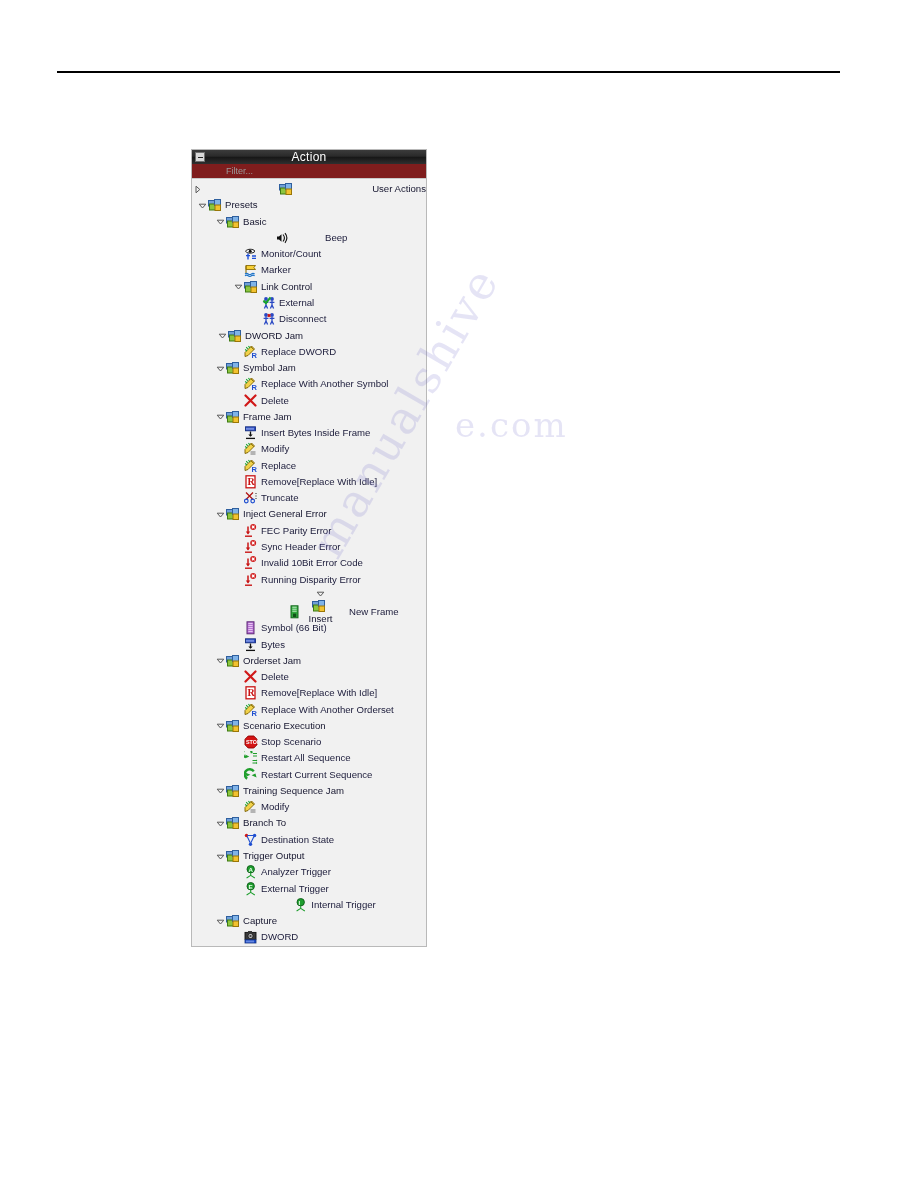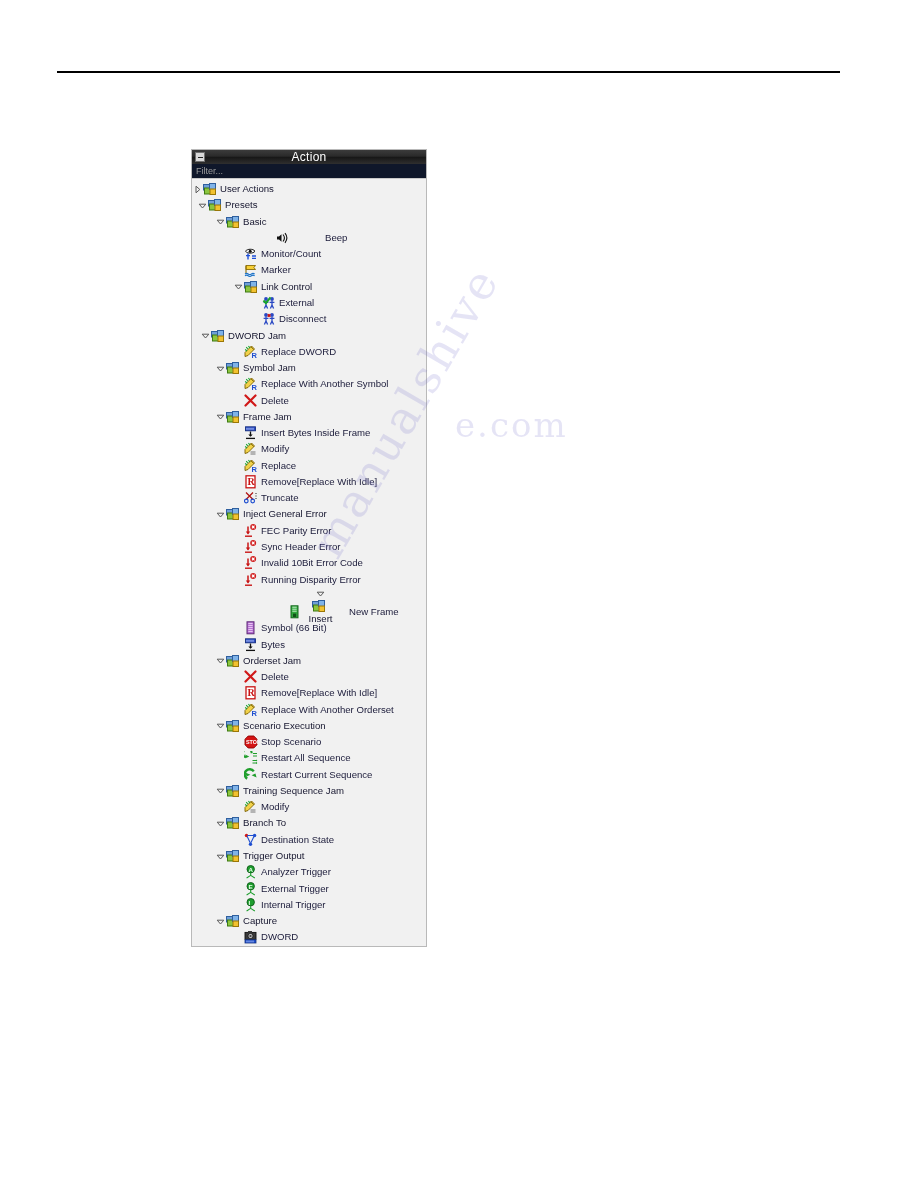--- a/index.html
+++ b/index.html
@@ -99,26 +99,27 @@
   }
   .collapse-btn i {
     display: block;
     width: 5px;
     height: 1px;
     background: #202020;
   }
 
   .filter-row {
     height: 15px;
-    background: #0f172a;
+    background: #7f1d1d;
     border-bottom: 1px solid #c9c9c9;
     display: flex;
     align-items: center;
     padding-left: 4px;
     box-sizing: border-box;
+    justify-content: flex-end;
   }
   .filter-input {
     border: 0;
     outline: 0;
     background: transparent;
     font-family: "Liberation Sans", sans-serif;
     font-size: 9px;
     color: #8e8e8e;
     width: 200px;
     padding: 0;
@@ -179,21 +180,21 @@
         <i></i>
       </div>
     <div class="panel-title">Action</div>
   </div>
 
   <div class="filter-row">
     <input class="filter-input" type="text" placeholder="Filter..." style="">
   </div>
 
   <div class="tree" id="tree">
-      <div class="node" style="">
+      <div class="node" style=" justify-content: space-between;">
         <span class="twisty">
           <svg width="11" height="11" viewBox="0 0 11 11">
             <path d="M4 2.2v6.6L7.8 5.5z" fill="none" stroke="#5a5a5a" stroke-width="1"></path>
           </svg>
         </span>
         <span class="ico">
           <svg width="14" height="14" viewBox="0 0 14 14">
             <rect x="0.5" y="2.5" width="6" height="5.5" fill="#6f9fd8" stroke="#2f5f9e" stroke-width="1"></rect>
             <rect x="1.5" y="6" width="6" height="6" fill="#8cc63f" stroke="#3e7a12" stroke-width="1"></rect>
             <rect x="6.5" y="1.5" width="6" height="6" fill="#7fb3e8" stroke="#2f5f9e" stroke-width="1"></rect>
@@ -314,21 +315,21 @@
           <svg width="14" height="14" viewBox="0 0 14 14">
             <circle cx="4" cy="3" r="1.9" fill="#2a49c4"></circle>
             <path d="M4 5v4M1.6 6.4h4.8M2.4 12.5L4 9l1.6 3.5" stroke="#2a49c4" stroke-width="1.3" fill="none"></path>
             <circle cx="10" cy="3" r="1.9" fill="#2a49c4"></circle>
             <path d="M10 5v4M7.6 6.4h4.8M8.4 12.5L10 9l1.6 3.5" stroke="#2a49c4" stroke-width="1.3" fill="none"></path>
             <path d="M5.8 2.2l2.6 2.6M8.4 2.2L5.8 4.8" stroke="#cc1111" stroke-width="1.5"></path>
           </svg>
         </span>
         <span class="lbl">Disconnect</span>
       </div>
-      <div class="node" style="padding-left: 8px;">
+      <div class="node" style="padding-left: 25px;">
         <span class="twisty">
           <svg width="11" height="11" viewBox="0 0 11 11">
             <path d="M2.2 4.2h6.6L5.5 8z" fill="none" stroke="#5a5a5a" stroke-width="1"></path>
           </svg>
         </span>
         <span class="ico">
           <svg width="14" height="14" viewBox="0 0 14 14">
             <rect x="0.5" y="2.5" width="6" height="5.5" fill="#6f9fd8" stroke="#2f5f9e" stroke-width="1"></rect>
             <rect x="1.5" y="6" width="6" height="6" fill="#8cc63f" stroke="#3e7a12" stroke-width="1"></rect>
             <rect x="6.5" y="1.5" width="6" height="6" fill="#7fb3e8" stroke="#2f5f9e" stroke-width="1"></rect>
@@ -821,21 +822,21 @@
         </span>
         <span class="ico">
           <svg width="14" height="14" viewBox="0 0 14 14">
             <circle cx="6.7" cy="4.2" r="3.7" fill="#1e9e2e" stroke="#0d5c17" stroke-width="0.9"></circle>
             <text x="4.6" y="7" font-family="Liberation Sans, sans-serif" font-size="6.2" font-weight="bold" fill="#eaffea">E</text>
             <path d="M6.7 8v2.4M6.7 10.4L2.6 13M6.7 10.4L10.8 13" stroke="#1e9e2e" stroke-width="1.1" fill="none"></path>
           </svg>
         </span>
         <span class="lbl">External Trigger</span>
       </div>
-      <div class="node" style="padding-left: 41px;">
+      <div class="node" style="padding-left: 41px; justify-content: center;">
         <span class="twisty none">
           <svg width="11" height="11" viewBox="0 0 11 11"></svg>
         </span>
         <span class="ico">
           <svg width="14" height="14" viewBox="0 0 14 14">
             <circle cx="6.7" cy="4.2" r="3.7" fill="#1e9e2e" stroke="#0d5c17" stroke-width="0.9"></circle>
             <text x="4.6" y="7" font-family="Liberation Sans, sans-serif" font-size="6.2" font-weight="bold" fill="#eaffea">I</text>
             <path d="M6.7 8v2.4M6.7 10.4L2.6 13M6.7 10.4L10.8 13" stroke="#1e9e2e" stroke-width="1.1" fill="none"></path>
           </svg>
         </span>

